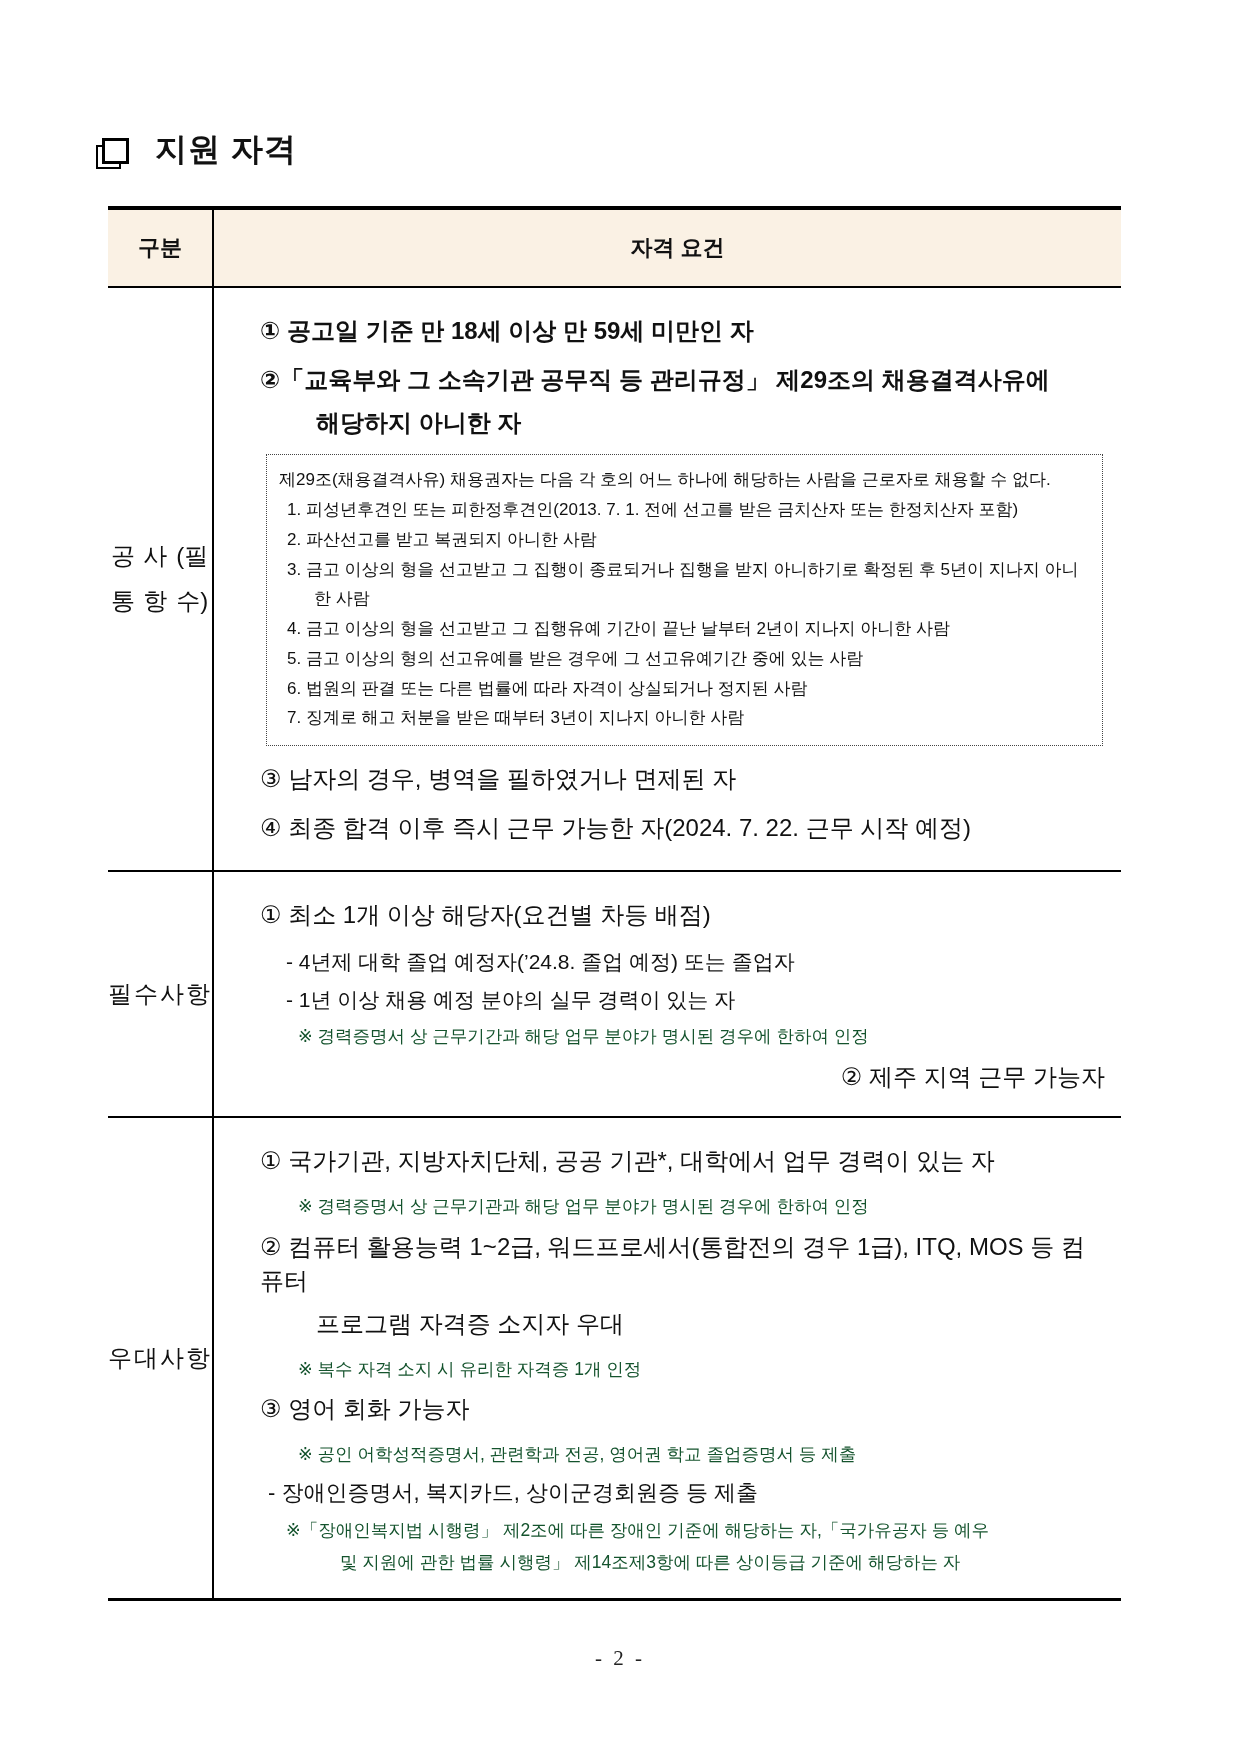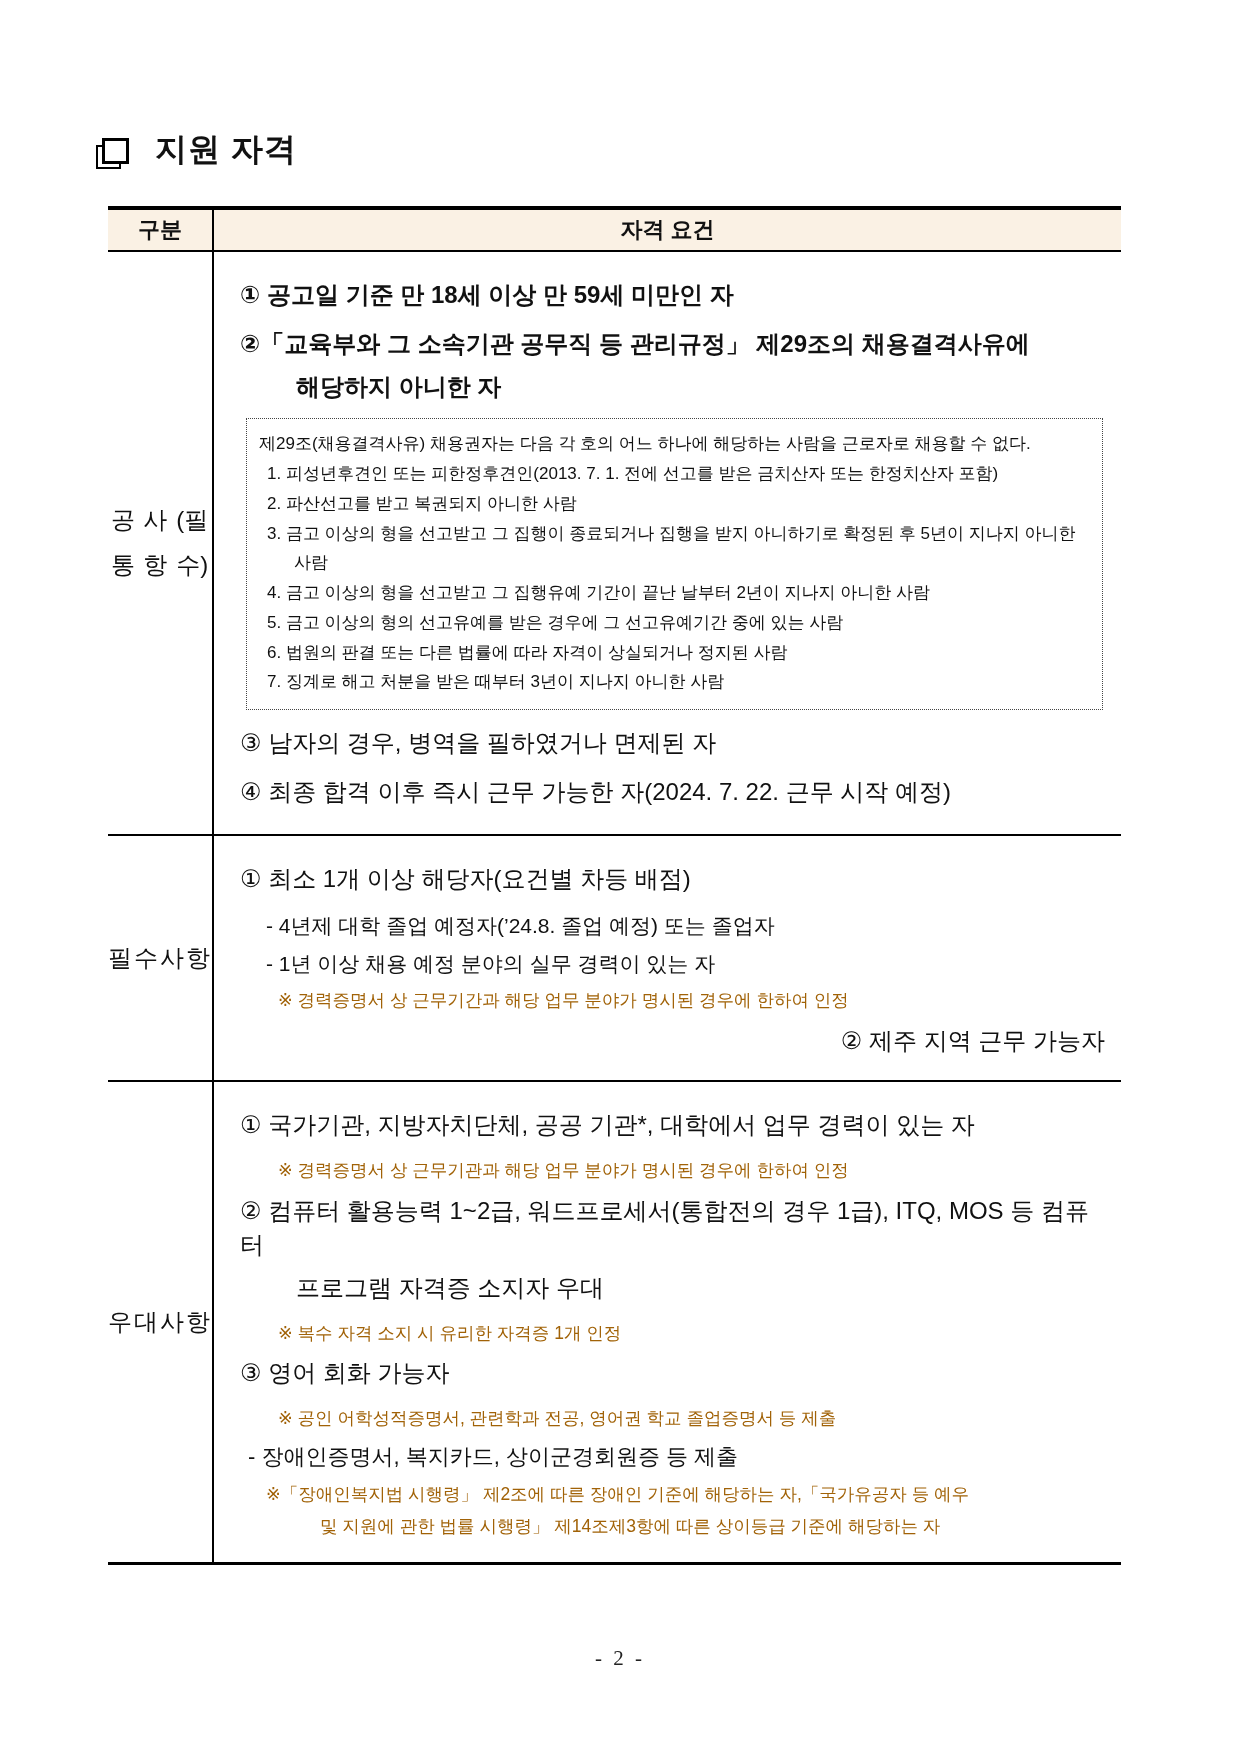--- a/index.html
+++ b/index.html
@@ -17,34 +17,34 @@
   .title-text { font-size:32px; font-weight:bold; letter-spacing:1px; }
 
   
   .tbl { margin:34px 0 0 108px; width:1013px;
          border-top:4px solid #000; border-bottom:3px solid #000; }
   .trow { display:flex; }
   .trow + .trow { border-top:2px solid #000; }
   .c1 { width:106px; min-width:106px; border-right:2px solid #000;
         display:flex; flex-direction:row; justify-content:center; align-items:center;
         text-align:center; }
-  .c2 { flex:1; padding:18px 16px 20px 26px; }
+  .c2 { flex:1; padding:18px 16px 20px 26px;margin-left:20px; }
 
   .thead { background:#faf1e4; }
-  .thead .c1, .thead .c2 { padding:5px 0; font-size:22px; font-weight:bold;
+  .thead .c1, .thead .c2 { padding:23px 0; font-size:22px; font-weight:bold;
         display:flex; flex-direction:row; justify-content:center; align-items:center; }
 
   .row-label { font-size:24px; font-weight:normal; line-height:1.85; letter-spacing:2px; }
   .row-label.small { font-size:24px; letter-spacing:0; }
 
   .main-item { font-size:24px; line-height:1.45; margin:8px 0 14px 0; letter-spacing:0; }
   .main-item.bold { font-weight:bold; }
   .wrap-cont { margin-left:56px; }
   .sub-item { font-size:21px; line-height:1.45; margin:6px 0 8px 26px; }
-  .note { font-size:17.5px; line-height:1.5; margin:4px 0 10px 38px; color:#a16207; }
+  .note { font-size:17.5px; line-height:1.5; margin:4px 0 10px 38px; color:#14532d; }
 
   .law-box { border:1.5px dotted #444; margin:14px 2px 16px 6px; padding:10px 12px 12px 12px; }
   .law-intro { font-size:17px; line-height:1.75; }
   .law-item { font-size:17px; line-height:1.75; margin-left:8px;
               padding-left:27px; text-indent:-27px; }
 
   
   .footer { position:absolute; top:1646px; left:0; width:100%; text-align:center;
             font-family:"Liberation Serif","DejaVu Serif",serif; font-size:21px;
             letter-spacing:3px; color:#222; }

